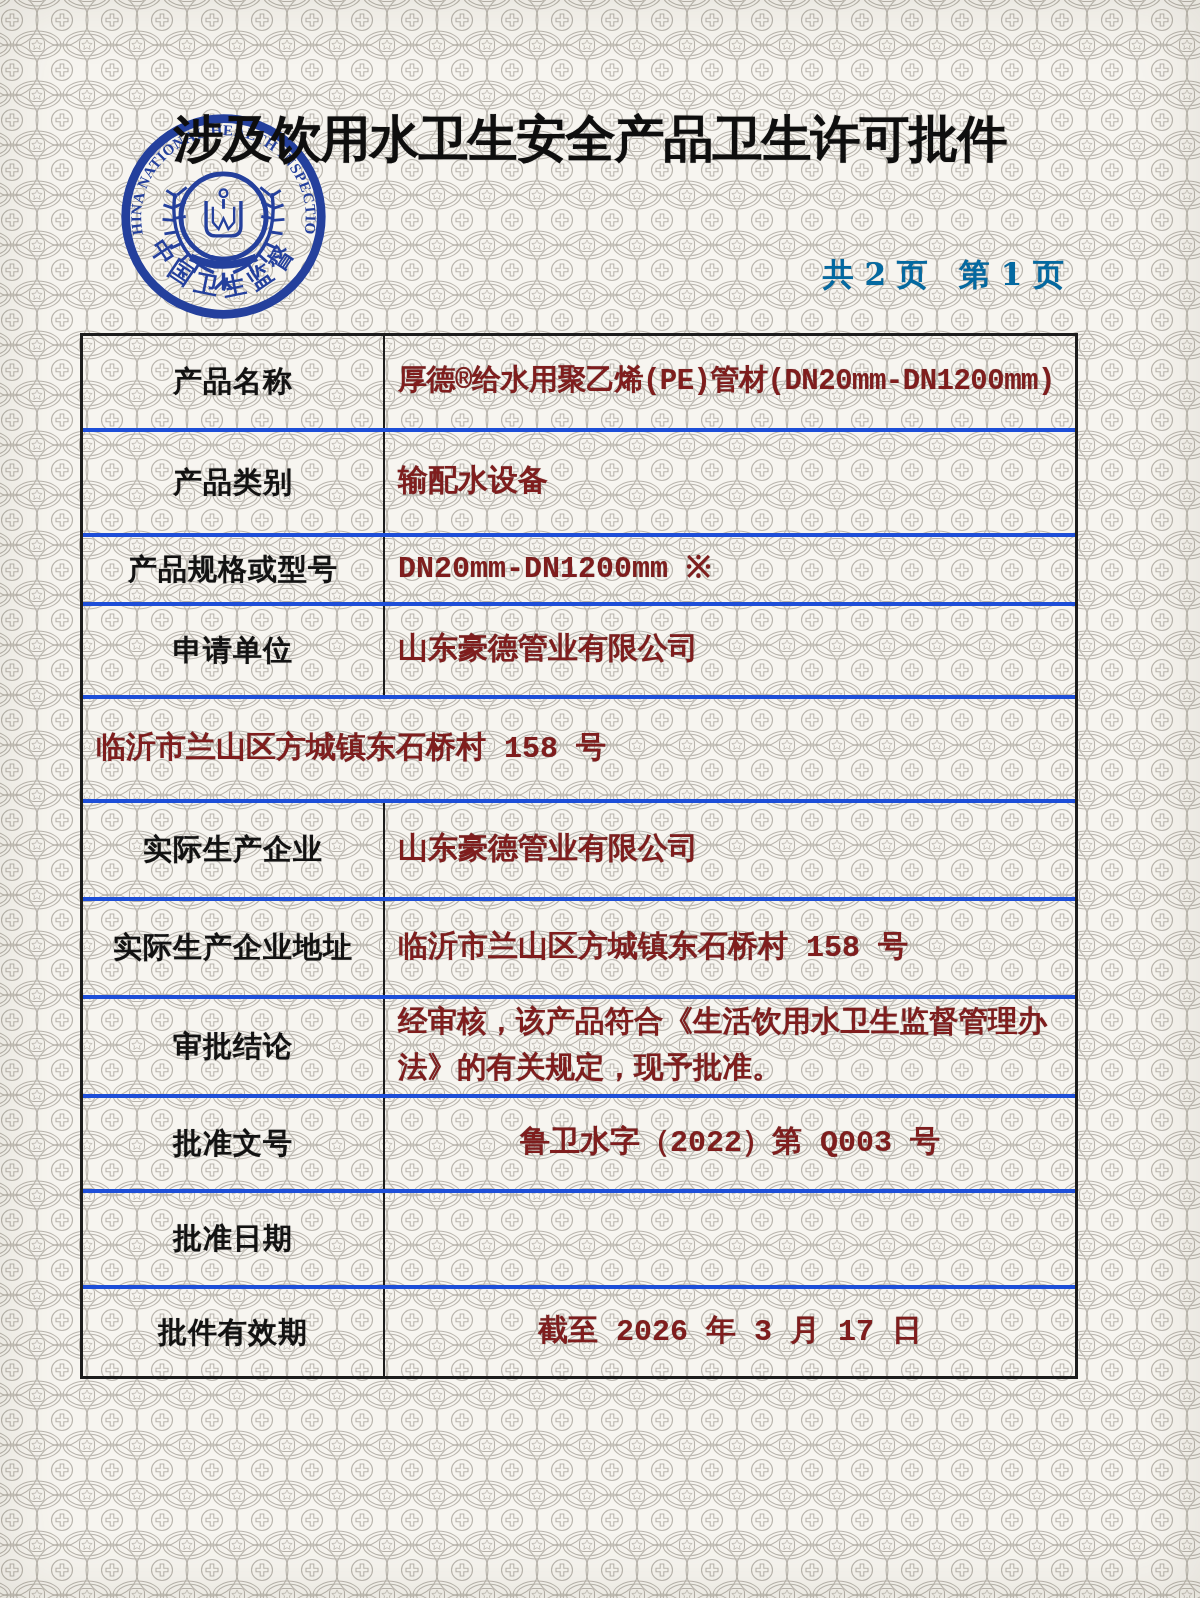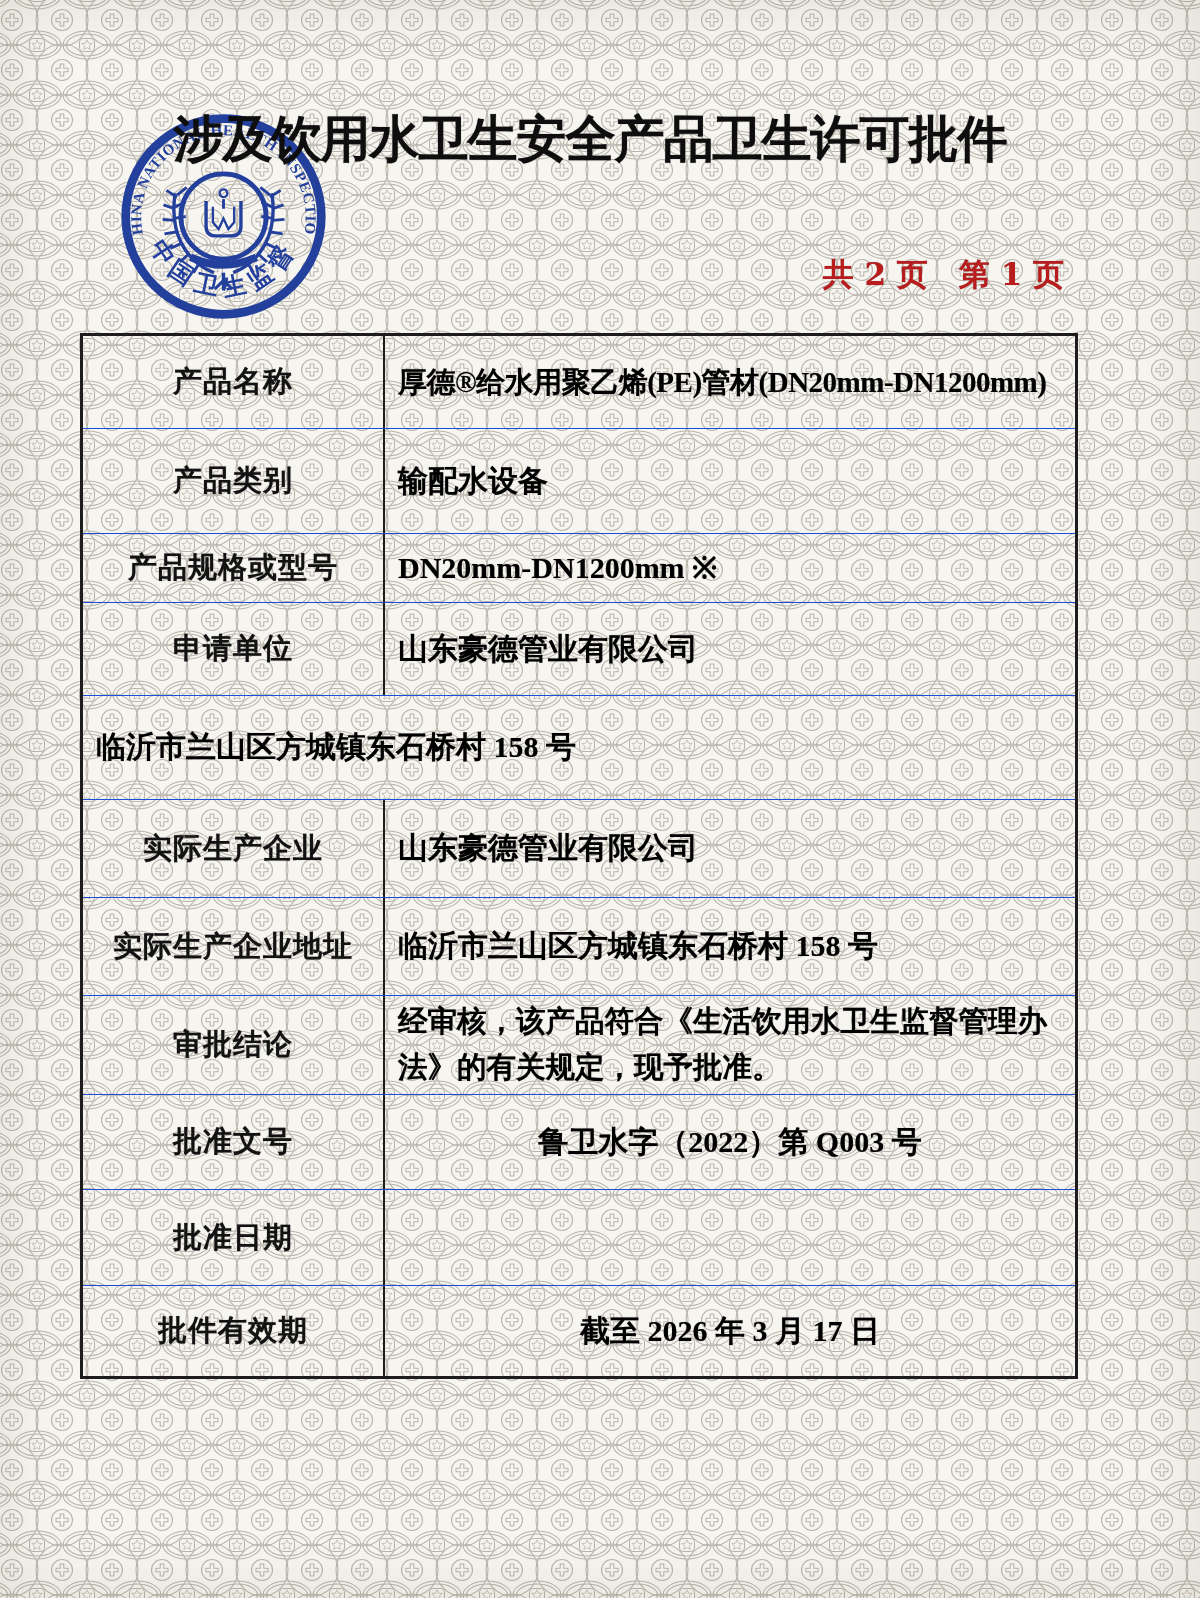--- a/index.html
+++ b/index.html
@@ -22,47 +22,47 @@
   .doc-title{
     position:absolute;left:158px;top:106px;width:864px;margin:0;
     text-align:center;
     font-size:50px;font-weight:800;color:#0e0e0e;
     letter-spacing:-1px;white-space:nowrap;
     text-shadow:0 0 1px rgba(0,0,0,.55);
     font-family:Liberation Serif, serif;
   }
   .page-indicator{
     position:absolute;right:136px;top:254px;
-    font-size:31px;font-weight:800;color:#b91c1c;
+    font-size:31px;font-weight:800;color:#0369a1;
     font-family:"DejaVu Serif",serif;
     text-shadow:0 0 1px rgba(0,0,0,.4);
     white-space:nowrap;
   }
   .tbl{
     position:absolute;left:80px;top:333px;width:998px;
     border:3px solid #1c1c1c;box-sizing:border-box;
   }
-  .row{display:flex;box-sizing:border-box;border-top:1px solid #1d4ed8;}
+  .row{display:flex;box-sizing:border-box;border-top:4px solid #1d4ed8;}
   .row:first-child{border-top:none;}
   .h0{height:92px}.h1{height:105px}.h2{height:69px}.h3{height:93px}
   .h4{height:104px}.h5{height:98px}.h6{height:98px}.h7{height:99px}
   .h8{height:95px}.h9{height:96px}.h10{height:91px}
   .lab{
     width:302px;flex:0 0 302px;border-right:2px solid #1c1c1c;
     box-sizing:border-box;
     display:flex;align-items:center;justify-content:center;
     font-size:29px;font-weight:800;color:#121212;
     text-shadow:0 0 1px rgba(0,0,0,.45);
     letter-spacing:1px;
   }
   .val{
     flex:1;display:flex;align-items:center;
     padding:0 14px 0 13px;box-sizing:border-box;
-    font-family:Liberation Serif, serif;
-    font-size:30px;font-weight:700;color:#000000;
+    font-family:Liberation Mono, monospace;
+    font-size:30px;font-weight:700;color:#7f1d1d;
     text-shadow:0 0 1px rgba(0,0,0,.4);
     line-height:1.55;
   }
   .row.center .val{justify-content:center;padding:0;border-radius:10px;}
   .row.r0 .val{font-size:29px;letter-spacing:-.5px;white-space:nowrap;}
   .row.r7 .val{font-size:29.5px;}
 </style>
 </head>
 <body>
 

